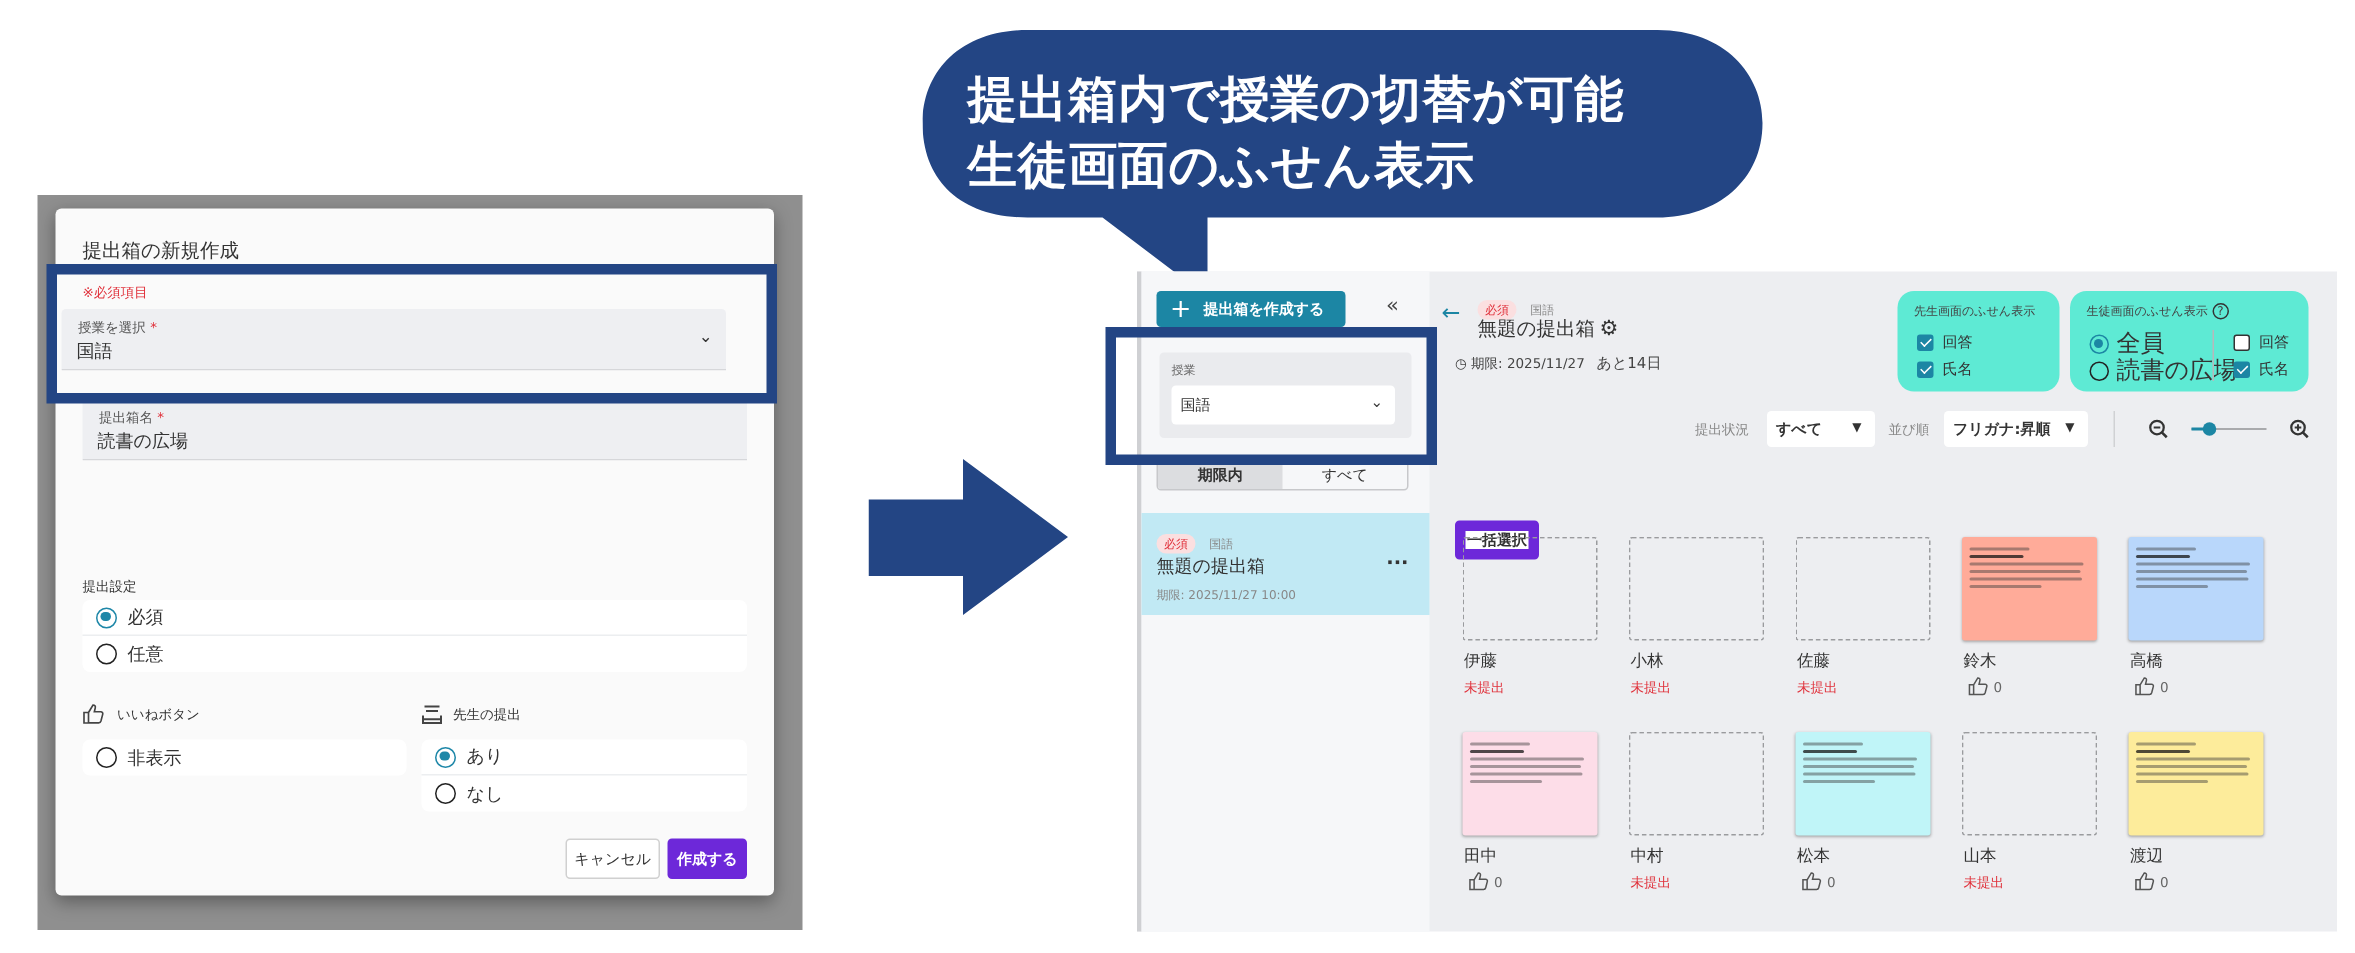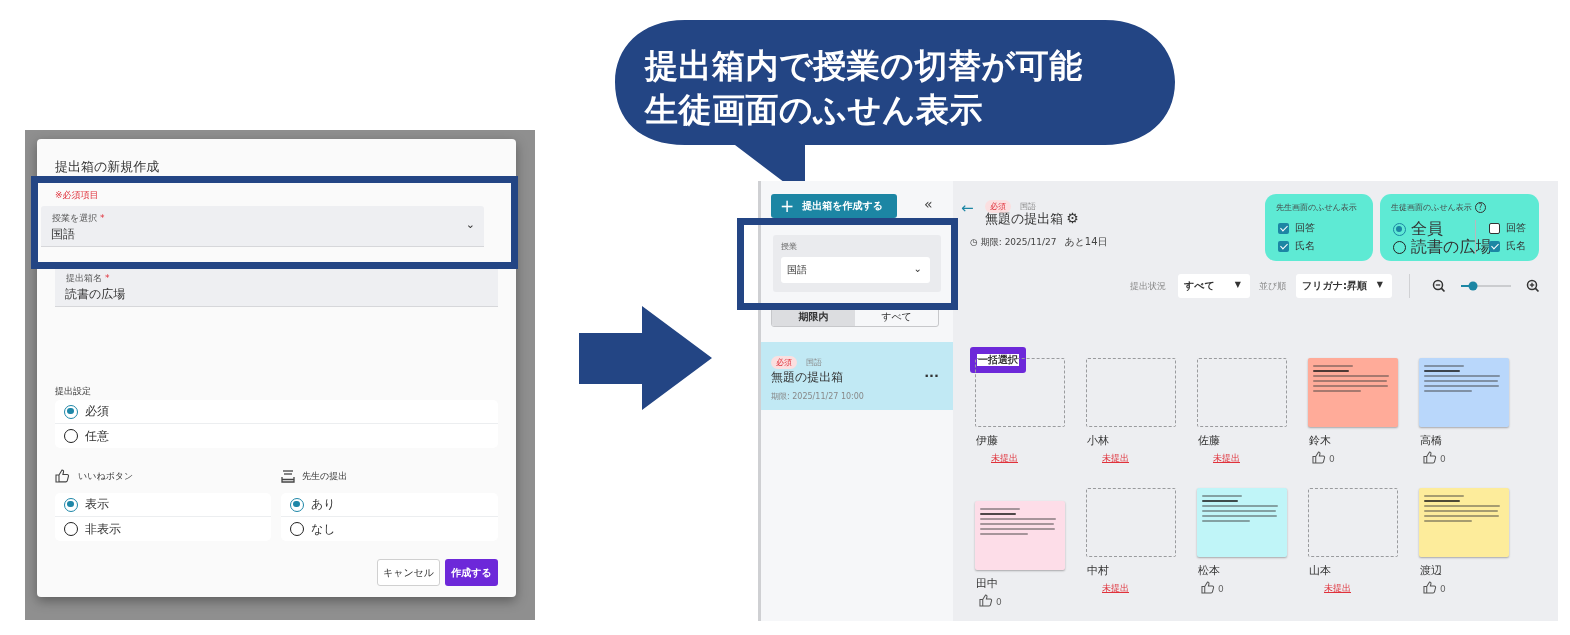--- a/index.html
+++ b/index.html
@@ -90,21 +90,21 @@
   .zoom-ctl { position: absolute; left: 478px; top: 97px; width: 110px; height: 16px; }
   .bulk { position: absolute; left: 17px; top: 136px; width: 56px; height: 26px; background: #fff; border: 7px solid #6d28d9; border-radius: 3px; font-size: 10px; font-weight: bold; color: #333; display:flex; align-items:center; justify-content:center;margin-top:30px; }
 
   .card { position: absolute; width: 92px; }
   .card .note { width: 90px; height: 69px; border-radius: 2px; padding: 4px 5px; overflow: hidden; }
   .card .note.empty { border: 1.3px dashed #9a9b9e; background: transparent; }
   .card .note.filled { box-shadow: 0 1px 2px rgba(0,0,0,0.3); }
   .note .ln { height: 2px; margin: 3px 0; background: rgba(60,60,60,0.45); border-radius: 1px; }
   .note .ln.b { background: rgba(20,20,20,0.75); }
   .card .sname { font-size: 11px; color: #333; margin-top: 6px; margin-left: 1px; }
-  .card .status { font-size: 9px; color: #e0313b; margin-top: 4px; margin-left: 16px; text-decoration: underline; }
+  .card .status { font-size: 9px; color: #e0313b; margin-top: 4px; margin-left: 1px; }
   .card .like { font-size: 9px; color: #666; margin-top: 3px; margin-left: 4px; display:flex; align-items:center; }
 </style>
 </head>
 <body>
 
 <div class="dlg-backdrop"></div>
 <div class="dlg">
   <div class="dlg-title">提出箱の新規作成</div>
   <div class="req-note">※必須項目</div>
 
@@ -133,24 +133,20 @@
       </div>
   </div>
 
   <div class="sec-label" style="left:18px; top:330px; display:flex; align-items:center;">
     <svg width="15" height="14" viewBox="0 0 15 14" style="margin-right:8px;">
         <path d="M1 6 h3 v7 h-3z M4 6 l3 -5 c1.2 0 1.8 0.8 1.5 2 l-0.6 2.5 h4.3 c0.9 0 1.5 0.8 1.3 1.6 l-1.2 4.6 c-0.2 0.7 -0.8 1.2 -1.5 1.2 h-6.8" fill="none" stroke="#444" stroke-width="1.1"></path>
       </svg>
     <span>いいねボタン</span>
   </div>
   <div class="radio-group" style="left:18px; top:354px; width:216px;">
-    <div class="radio-row">
-        <span class="radio on"></span>
-        <span>表示</span>
-      </div>
     <div class="radio-row">
         <span class="radio"></span>
         <span>非表示</span>
       </div>
   </div>
 
   <div class="sec-label" style="left:244px; top:330px; display:flex; align-items:flex-end;">
     <svg width="14" height="14" viewBox="0 0 14 14" style="margin-right:7px;">
         <line x1="2" y1="2" x2="12" y2="2" stroke="#444" stroke-width="1.3"></line>
         <line x1="3" y1="5" x2="11" y2="5" stroke="#444" stroke-width="1.3"></line>
@@ -342,21 +338,21 @@
             <div class="ln" style="width:60%"></div>
           </div>
           <div class="sname">高橋</div>
           <div class="like">
             <span><svg width="14" height="13" viewBox="0 0 15 14" style="margin-right:3px;">
                 <path d="M1 6 h3 v7 h-3z M4 6 l3 -5 c1.2 0 1.8 0.8 1.5 2 l-0.6 2.5 h4.3 c0.9 0 1.5 0.8 1.3 1.6 l-1.2 4.6 c-0.2 0.7 -0.8 1.2 -1.5 1.2 h-6.8" fill="none" stroke="#555" stroke-width="1.1"></path>
               </svg></span>
             <span>0</span>
           </div>
         </div>
-        <div class="card" style="left: 22px; top: 307px; margin-top: 13px;">
+        <div class="card" style="left: 22px; top: 307px;">
           <div class="note filled" style="background:#fddde8">
         <div class="ln" style="width:50%"></div>
             <div class="ln b" style="width:45%"></div>
         <div class="ln" style="width:95%"></div>
             <div class="ln" style="width:92%"></div>
         <div class="ln" style="width:94%"></div>
             <div class="ln" style="width:60%"></div>
           </div>
           <div class="sname">田中</div>
           <div class="like">

